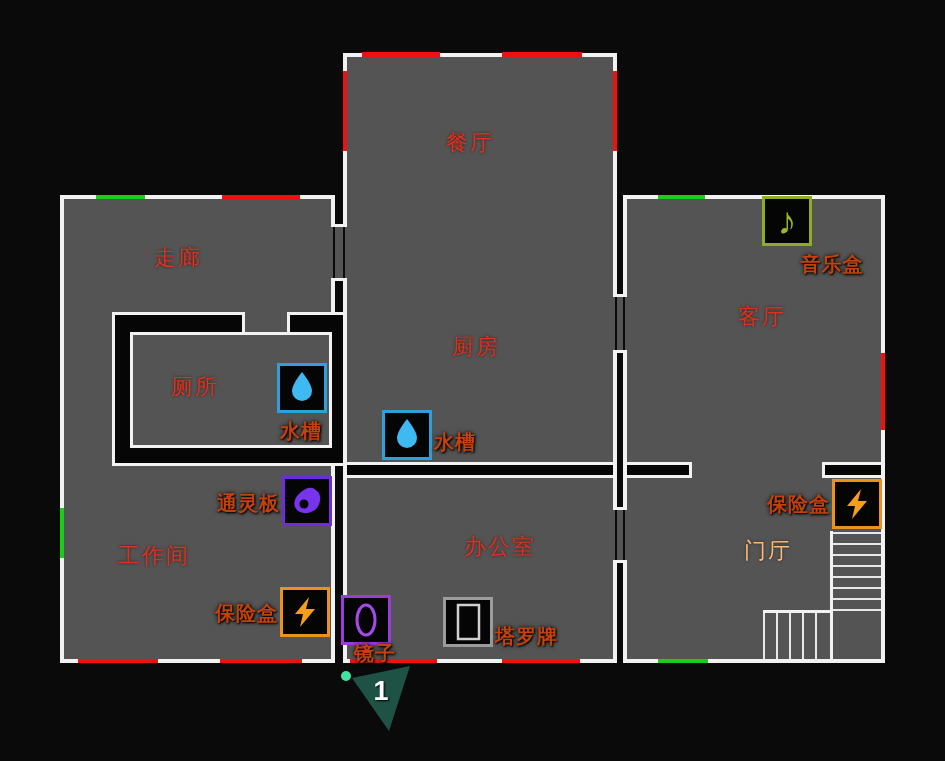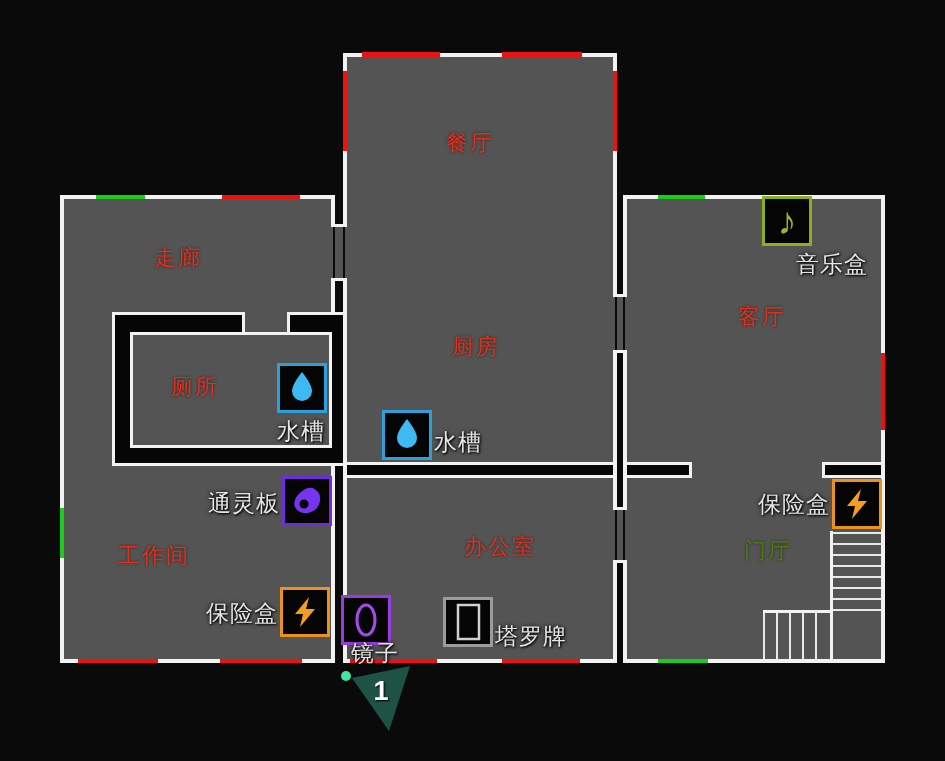--- a/index.html
+++ b/index.html
@@ -6,22 +6,22 @@
   #map{position:relative;width:945px;height:761px;background:#0a0a0a;overflow:hidden;
        font-family:"Liberation Sans",sans-serif;}
   .abs{position:absolute;}
   .floor{background:#545454;}
   .wall{background:#f2f2f2;}
   .win{background:#ed1111;}
   .exit{background:#1ccc1c;}
   .iwall{background:#060606;}
   .room-label{color:#e1301d;font-size:22px;font-weight:500;letter-spacing:2px;
               transform:translate(-50%,-50%);white-space:nowrap;text-shadow:0 0 3px rgba(0,0,0,.6);}
-  .room-label.white{color:#4d7c0f;}
-  .item-label{color:#e5e5e5;font-size:23px;font-weight:400;letter-spacing:1px;white-space:nowrap;
+  .room-label.white{color:#fdba74;}
+  .item-label{color:#c2410c;font-size:20px;font-weight:700;letter-spacing:1px;white-space:nowrap;
               text-shadow:0 0 4px #000,1px 1px 2px #000;}
   .icon-box{position:absolute;width:44px;height:44px;background:#050505;
             display:flex;align-items:center;justify-content:center;}
   .b-water{border:3px solid #2da0dc;}
   .b-cursed{border:3px solid #6e2dd8;}
   .b-mirror{border:3px solid #9a3be0;}
   .b-fuse{border:3px solid #e9921c;}
   .b-music{border:3px solid #90ad20;}
   .b-tarot{border:3px solid #9c9c9c;}
   .note{color:#9ab824;font-size:38px;line-height:38px;font-weight:700;}

